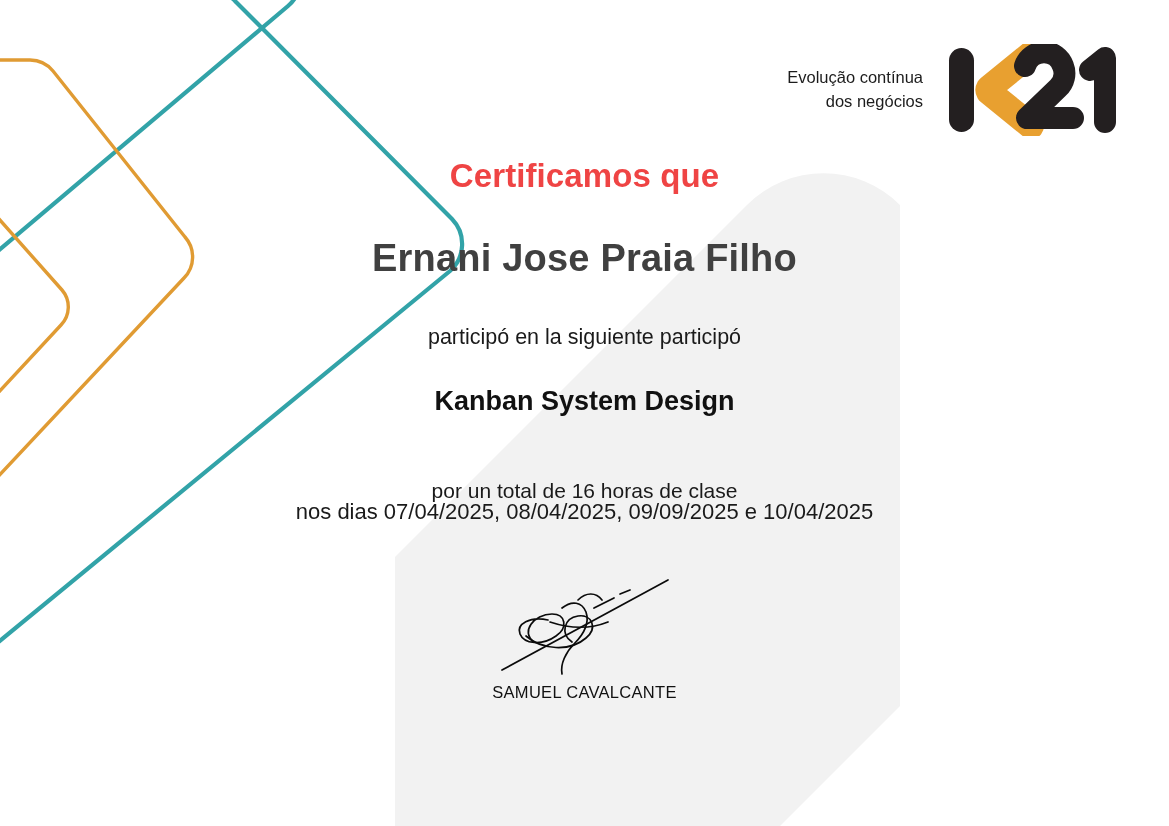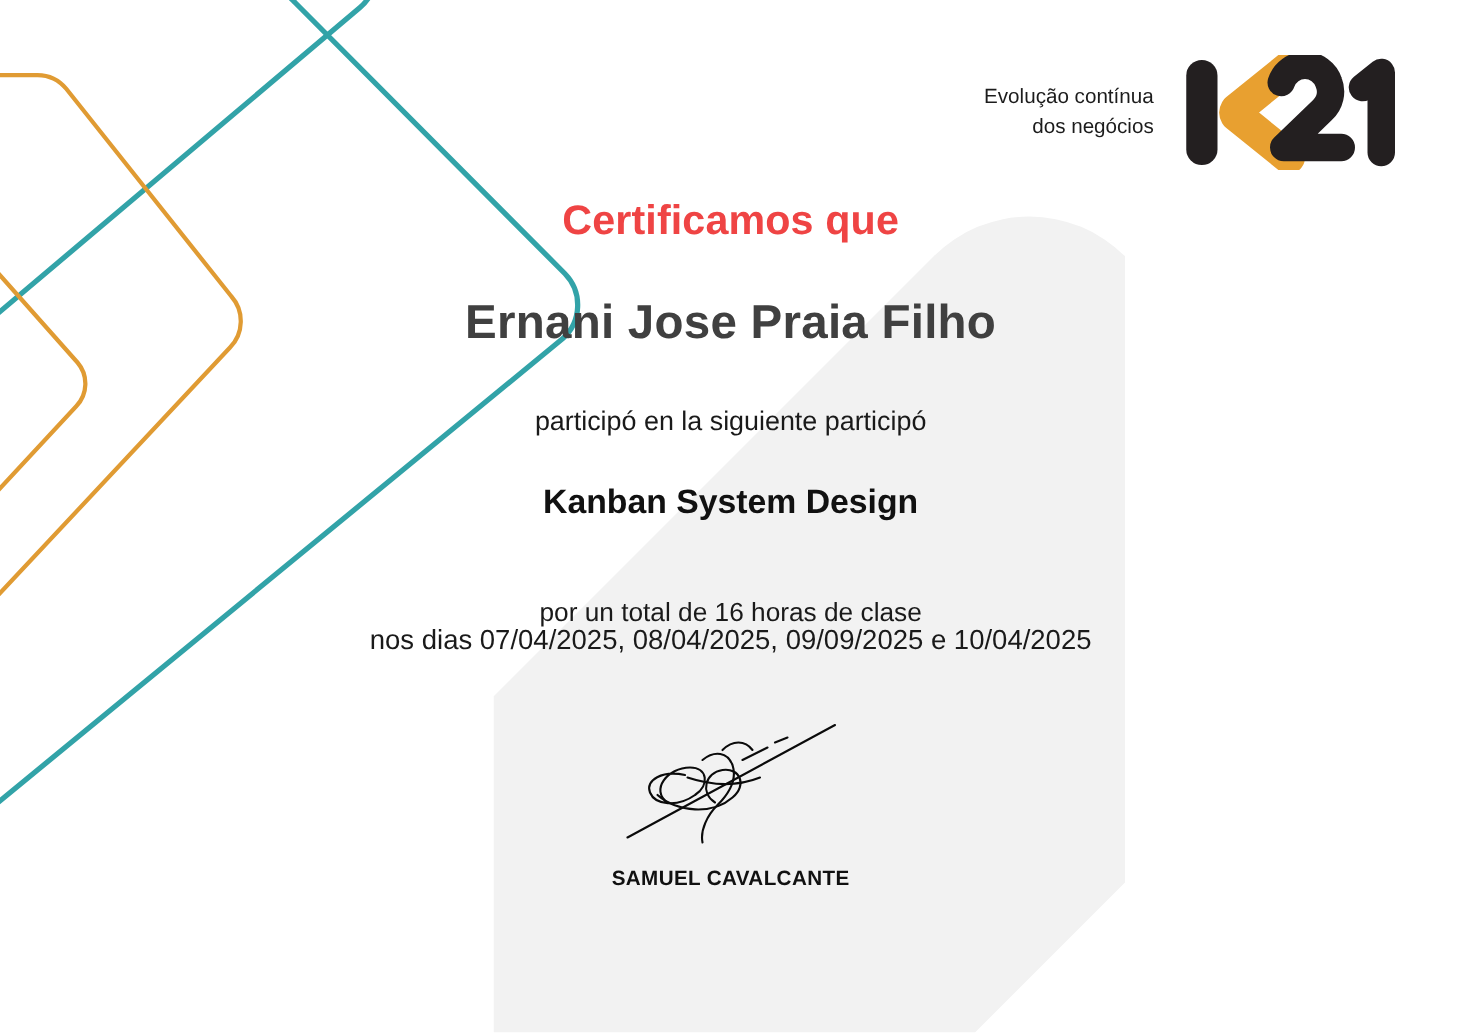--- a/index.html
+++ b/index.html
@@ -107,23 +107,23 @@
 
   
   .signature-area {
     position:absolute;
     top:572px;
     left:0; right:0;
     text-align:center;
   }
   .signature-svg { display:block; margin:0 auto; }
   .signer-name {
-    margin-top:17px;
+    margin-top:6px;
     font-size:16.5px;
-    font-weight:bold;
+    font-weight:normal;
     color:#111111;
     letter-spacing:0.3px;
   }
 
   
   .footer-cnpj {
     position:absolute;
     top:791px;
     left:0; right:0;
     text-align:center;

